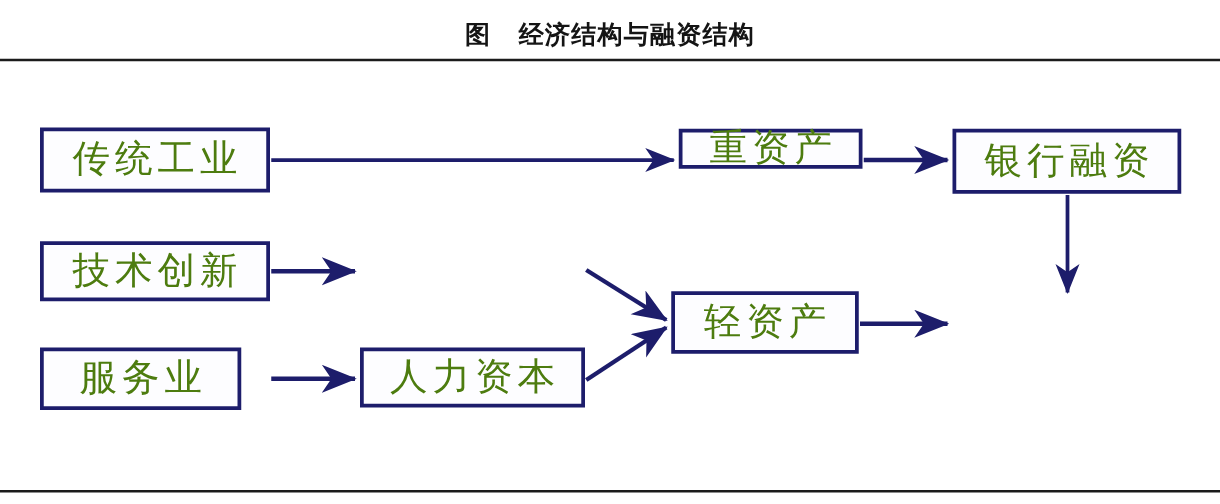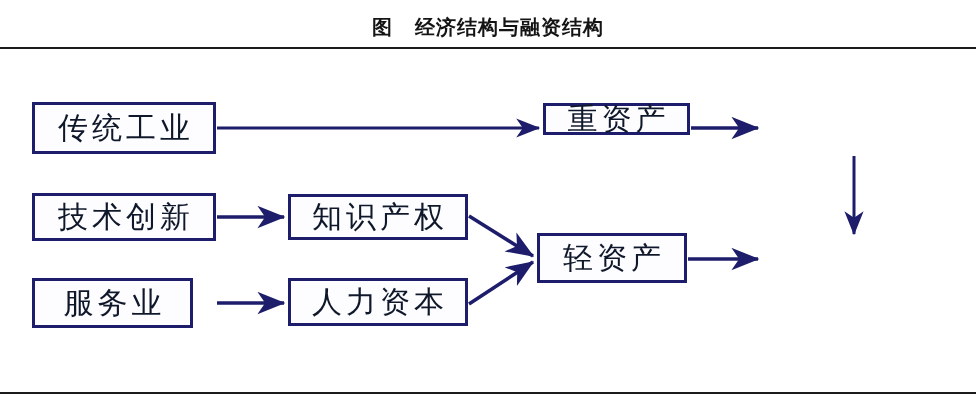--- a/index.html
+++ b/index.html
@@ -84,21 +84,21 @@
 
   
   .node {
     position: absolute;
     box-sizing: border-box;
     border: 3px solid #1d1d6b;
     background: #fdfdff;
     display: flex;
     align-items: center;
     justify-content: center;
-    color: #0f172a;
+    color: #4d7c0f;
     font-size: 30px;
     font-weight: 400;
     letter-spacing: 4px;
     text-indent: 4px;
     font-family: Liberation Serif, serif;
     white-space: nowrap;
     line-height: 1;
   }
   .node-label { display: block; }
 
@@ -155,36 +155,36 @@
     </div>
 
     <div class="node n-techinnov">
       <span class="node-label">技术创新</span>
     </div>
 
     <div class="node n-service">
       <span class="node-label">服务业</span>
     </div>
 
-    <div class="node n-ip">
-      <span class="node-label">知识产权</span>
-    </div>
 
     <div class="node n-humancap">
       <span class="node-label">人力资本</span>
     </div>
 
     <div class="node n-heavyasset">
       <span class="node-label">重资产</span>
     </div>
 
     <div class="node n-lightasset">
       <span class="node-label">轻资产</span>
     </div>
 
+    <div class="node n-bankfin">
+      <span class="node-label">银行融资</span>
+    </div>
 
 
   </div>
 
   <div class="rule rule-bottom"></div>
   <div class="footnote"></div>
 
 </div>
 
 </body></html>

